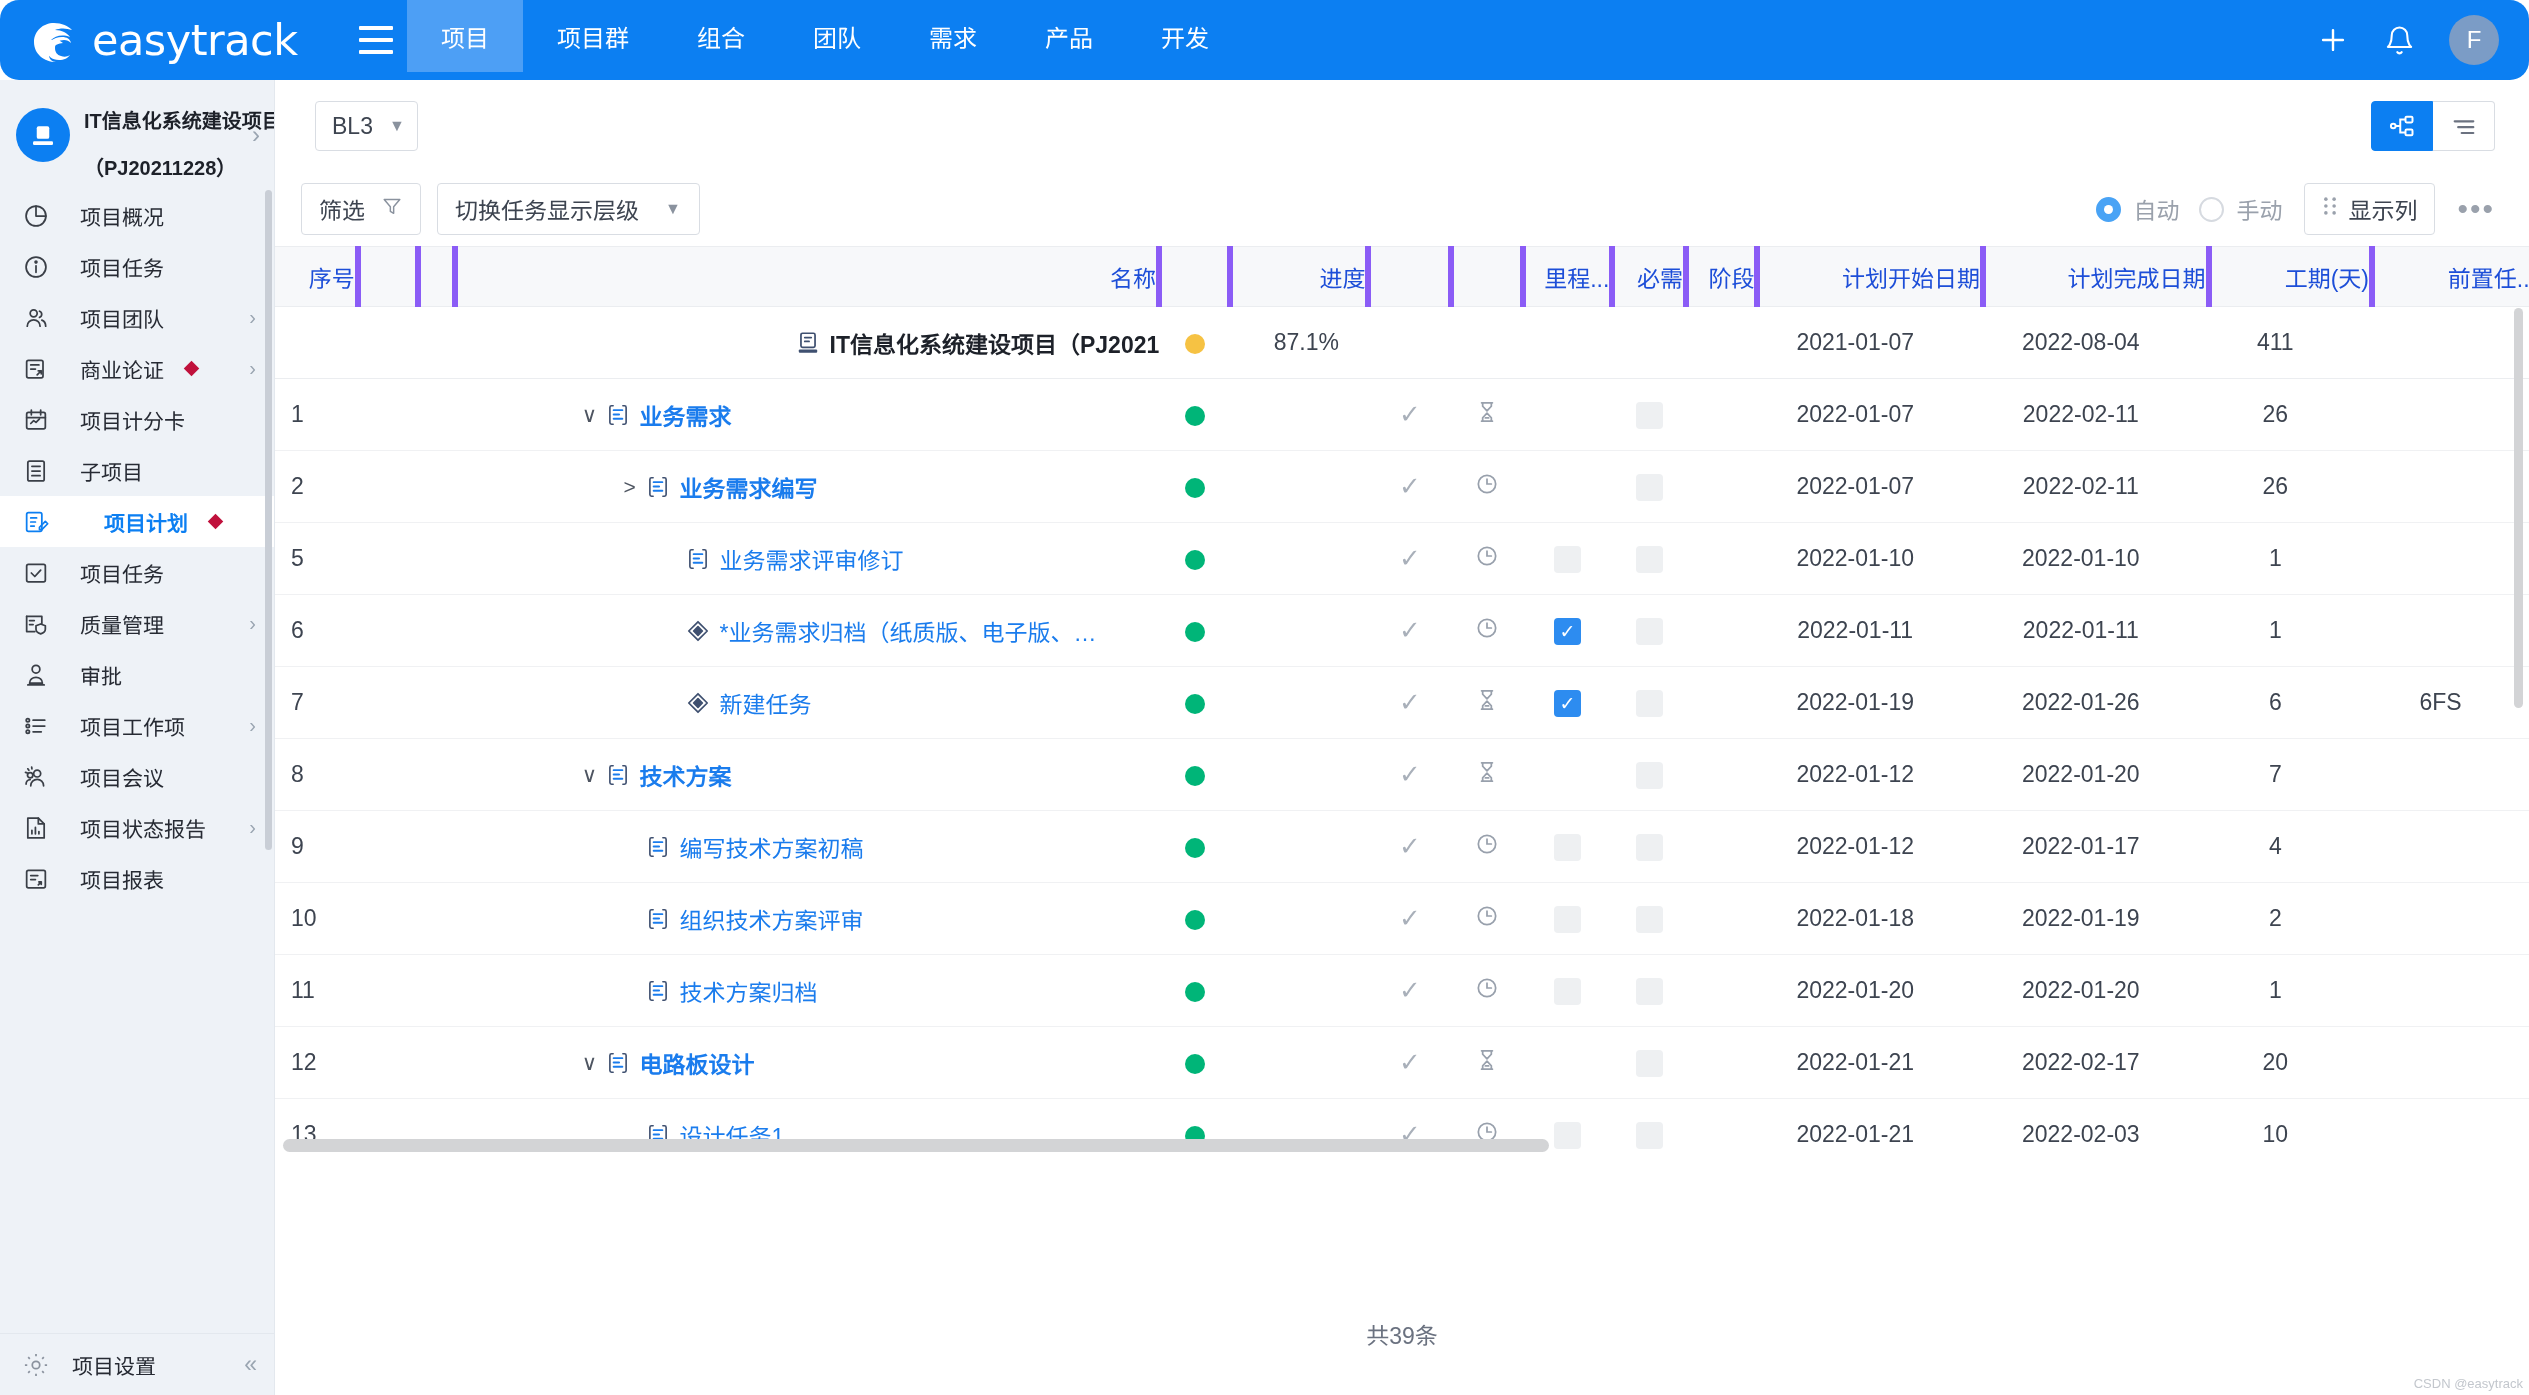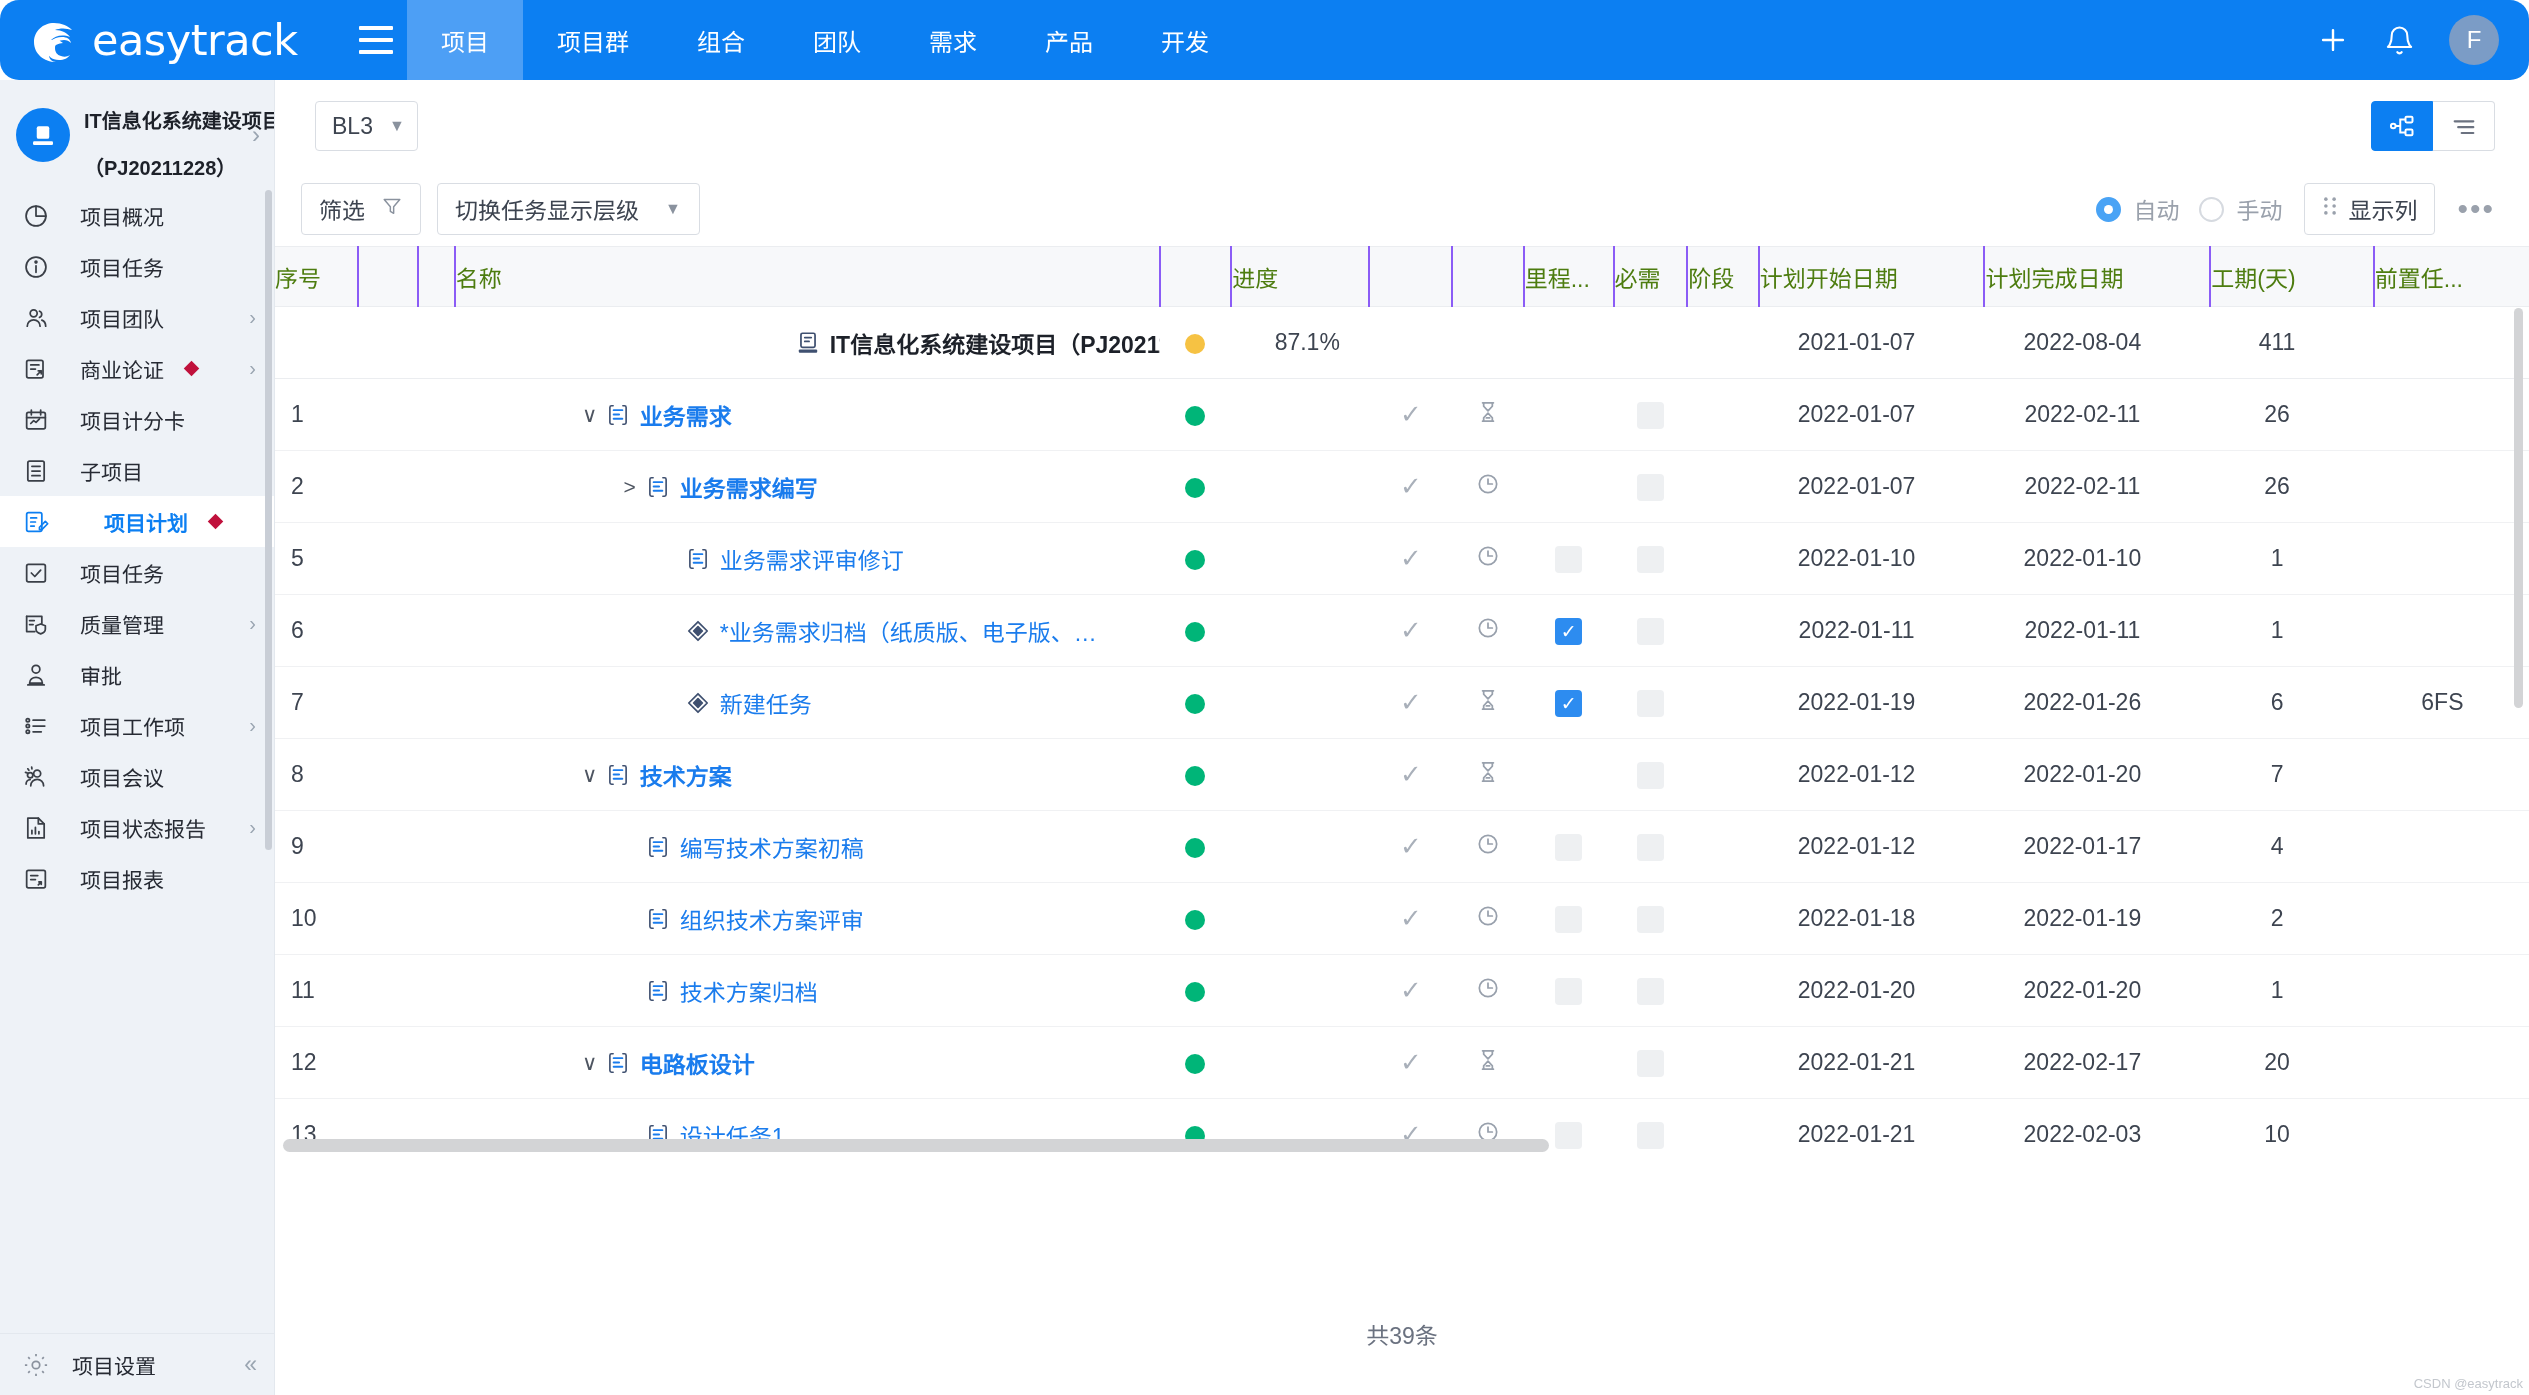--- a/index.html
+++ b/index.html
@@ -32,21 +32,21 @@
   }
   .hamburger {
     width: 62px; height: 80px; display: flex; flex-direction: column;
     align-items: center; justify-content: center; gap: 8px;
     flex-shrink: 0; cursor: pointer;
   }
   .hamburger i { display: block; width: 34px; height: 4px; background: #fff; border-radius: 1px; }
 
   .navtabs { display: flex; align-items: stretch; height: 80px; }
   .navtab {
-    height: 80px; display: flex; align-items: center; justify-content: center;
+    height: 72px; display: flex; align-items: center; justify-content: center;
     color: #ffffff; font-size: 24px; padding: 0 34px; cursor: pointer;
     white-space: nowrap;
   }
   .navtab.active { background: #4d9ff5; }
 
   .topbar-right {
     margin-left: auto; display: flex; align-items: center;
     gap: 34px; padding-right: 30px;
   }
   .icon-btn { cursor: pointer; display: flex; align-items: center; justify-content: center; }
@@ -160,23 +160,23 @@
   }
   .radio.on .rd { border-color: #49a3f5; background: #49a3f5; }
   .radio.on .rd::after { content: ""; width: 9px; height: 9px; border-radius: 50%; background: #fff; }
   .dots { font-size: 30px; color: #9aa1ac; letter-spacing: 2px; cursor: pointer; line-height: 20px; }
 
   
   .tablewrap { position: relative; height: 920px; overflow: hidden; }
   table.plan { border-collapse: collapse; width: 2267px; table-layout: fixed; }
   table.plan th {
     background: #f7f8fa; height: 60px; font-weight: normal;
-    font-size: 23px; color: #4d7c0f; text-align: left;
+    font-size: 23px; color: #1d4ed8; text-align: right;
     border-top: 1px solid #ebedf0; border-bottom: 1px solid #ebedf0;
-    border-right: 2px solid #8b5cf6;
+    border-right: 6px solid #8b5cf6;
     white-space: nowrap; overflow: hidden;
   }
   table.plan td {
     height: 72px; font-size: 23px; color: #3d4450;
     border-bottom: 1px solid #f0f1f3; text-align: center;
     white-space: nowrap; overflow: hidden;
   }
   tr.summary td { border-bottom: 1px solid #ebedf0; }
   td.c-name { text-align: left; padding-left: 10px; }
   td.c-date, td.c-dur, td.c-pre { text-align: right; padding-right: 30px; }

